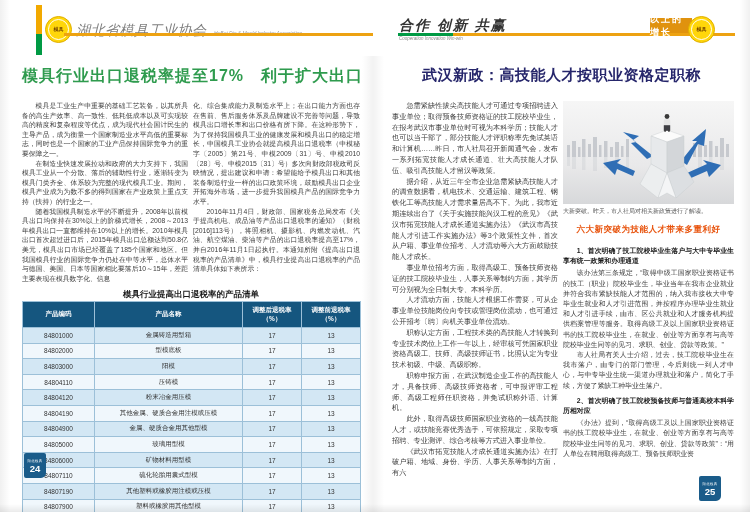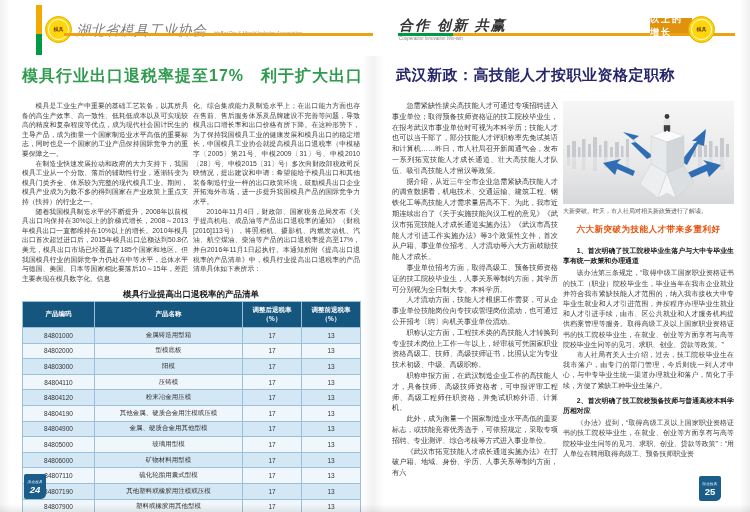--- a/index.html
+++ b/index.html
@@ -45,37 +45,37 @@
   .table-title{position:absolute;left:22px;top:289px;width:338px;text-align:center;
         font-size:8.5px;font-weight:bold;color:#1a1a1a;}
   .rebate-table{position:absolute;left:22px;top:301px;width:338px;border-collapse:collapse;
         font-size:6.5px;table-layout:fixed;}
   .rebate-table th{background:#15567f;color:#fff;font-weight:bold;padding:3.5px 1px;
         border:1px solid #9cc0d8;text-align:center;}
   .rebate-table td{padding:2.8px 1px;text-align:center;border:1px solid #9cc0d8;color:#333;}
   .rebate-table tbody tr:nth-child(odd) td{background:#d3e7f4;}
   .rebate-table tbody tr:nth-child(even) td{background:#f0f7fc;}
   
-  .right-title{position:absolute;left:396px;top:66px;width:347px;text-align:left;
+  .right-title{position:absolute;left:388px;top:66px;width:347px;text-align:center;
         font-size:15px;font-weight:bold;color:#26266b;letter-spacing:.5px;white-space:nowrap;}
   #right-col1{left:392px;top:101px;width:166px;}
   #right-col1 .para{font-size:7.2px;line-height:10.8px;}
   .right-col2{position:absolute;left:563px;top:101px;width:171px;}
   .photo{width:171px;height:103px;display:block;}
   .photo-caption{font-size:6px;color:#555;line-height:8px;margin-top:3px;text-align:justify;}
   .section-heading{font-size:8.5px;font-weight:bold;color:#e8540e;text-align:center;
         margin-top:9px;margin-bottom:10px;letter-spacing:.5px;}
   .right-col2 .para{font-size:6.9px;line-height:10.2px;}
   .right-col2 .para.subhead{font-weight:bold;color:#1a1a1a;margin-top:5px;margin-bottom:2px;}
   
   .page-badge{position:absolute;width:22px;height:25px;background:#1a5c8a;border-radius:2px 2px 5px 2px;
         color:#fff;display:flex;flex-direction:column;align-items:center;justify-content:center;gap:1px;}
   .page-badge .pb-label{font-size:4px;transform:scale(.85);letter-spacing:.5px;white-space:nowrap;}
   .page-badge .pb-num{font-size:9.5px;font-weight:bold;line-height:1;}
-  .badge-left{left:24px;top:474px;font-style:italic;}
+  .badge-left{left:24px;top:453px;}
   .badge-right{left:699px;top:476px;}
   
   .gutter-shadow{position:absolute;left:362px;top:56px;width:22px;bottom:0;pointer-events:none;
         background:linear-gradient(90deg,rgba(0,0,0,0),rgba(0,0,0,.05) 50%,rgba(0,0,0,0));}
   .bottom-shadow{position:absolute;left:0;right:0;bottom:0;height:8px;pointer-events:none;
         background:linear-gradient(rgba(0,0,0,0),rgba(0,0,0,.08));}
   .edge-left{position:absolute;left:0;top:0;bottom:0;width:10px;pointer-events:none;
         background:linear-gradient(90deg,rgba(0,0,0,.06),rgba(0,0,0,0));}
   .edge-right{position:absolute;right:0;top:0;bottom:0;width:10px;pointer-events:none;
         background:linear-gradient(270deg,rgba(0,0,0,.06),rgba(0,0,0,0));}
@@ -218,21 +218,21 @@
   </div>
 
   <div class="right-title">武汉新政：高技能人才按职业资格定职称</div>
   <div class="textcol" id="right-col1">
       <p class="para">急需紧缺性拔尖高技能人才可通过专项招聘进入事业单位；取得预备技师资格证的技工院校毕业生，在报考武汉市事业单位时可视为本科学历；技能人才也可以当干部了，部分技能人才评职称率先免试英语和计算机……昨日，市人社局召开新闻通气会，发布一系列拓宽技能人才成长通道、壮大高技能人才队伍、吸引高技能人才留汉等政策。</p>
       <p class="para">据介绍，从近三年全市企业急需紧缺高技能人才的调查数据看，机电技术、交通运输、建筑工程、钢铁化工等高技能人才需求量居高不下。为此，我市近期连续出台了《关于实施技能兴汉工程的意见》《武汉市拓宽技能人才成长通道实施办法》《武汉市高技能人才引进工作实施办法》等3个政策性文件，首次从户籍、事业单位招考、人才流动等六大方面鼓励技能人才成长。</p>
       <p class="para">事业单位招考方面，取得高级工、预备技师资格证的技工院校毕业生，人事关系等制约方面，其学历可分别视为全日制大专、本科学历。</p>
       <p class="para">人才流动方面，技能人才根据工作需要，可从企事业单位技能岗位向专技或管理岗位流动，也可通过公开招考〔聘〕向机关事业单位流动。</p>
       <p class="para">职称认定方面，工程技术类的高技能人才转换到专业技术岗位上工作一年以上，经审核可凭国家职业资格高级工、技师、高级技师证书，比照认定为专业技术初级、中级、高级职称。</p>
       <p class="para">职称申报方面，在武汉制造企业工作的高技能人才，具备技师、高级技师资格者，可申报评审工程师、高级工程师任职资格，并免试职称外语、计算机。</p>
-      <p class="para">此外，成为衡量一个国家制造业水平高低的重要标志，或技能竞赛优秀选手，可依照规定，采取专项招聘、专业测评、综合考核等方式进入事业单位。</p>
+      <p class="para">此外，取得高级技师国家职业资格的一线高技能人才，或技能竞赛优秀选手，可依照规定，采取专项招聘、专业测评、综合考核等方式进入事业单位。</p>
       <p class="para">《武汉市拓宽技能人才成长通道实施办法》在打破户籍、地域、身份、学历、人事关系等制约方面，有六</p>
     </div>
 
   <div class="right-col2">
     <svg class="photo" viewBox="0 0 171 103">
       <defs>
         <linearGradient id="skybg" x1="0" y1="0" x2="0" y2="1">
           <stop offset="0" stop-color="#f6f6f6"></stop>
             <stop offset=".62" stop-color="#e9e9ea"></stop>
             <stop offset="1" stop-color="#d7d8da"></stop>

